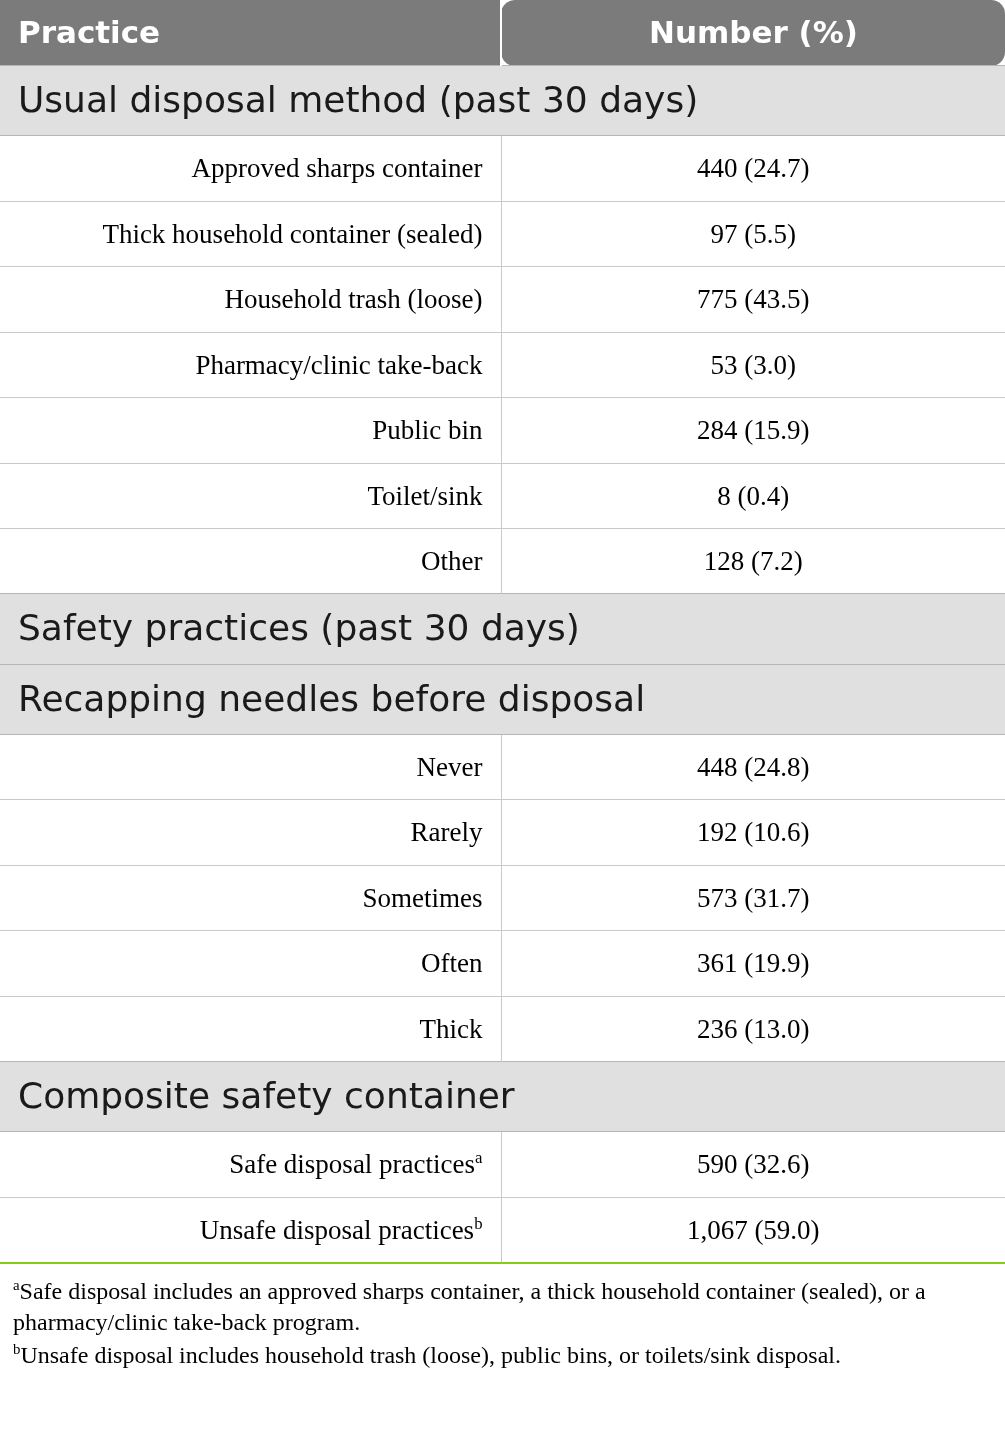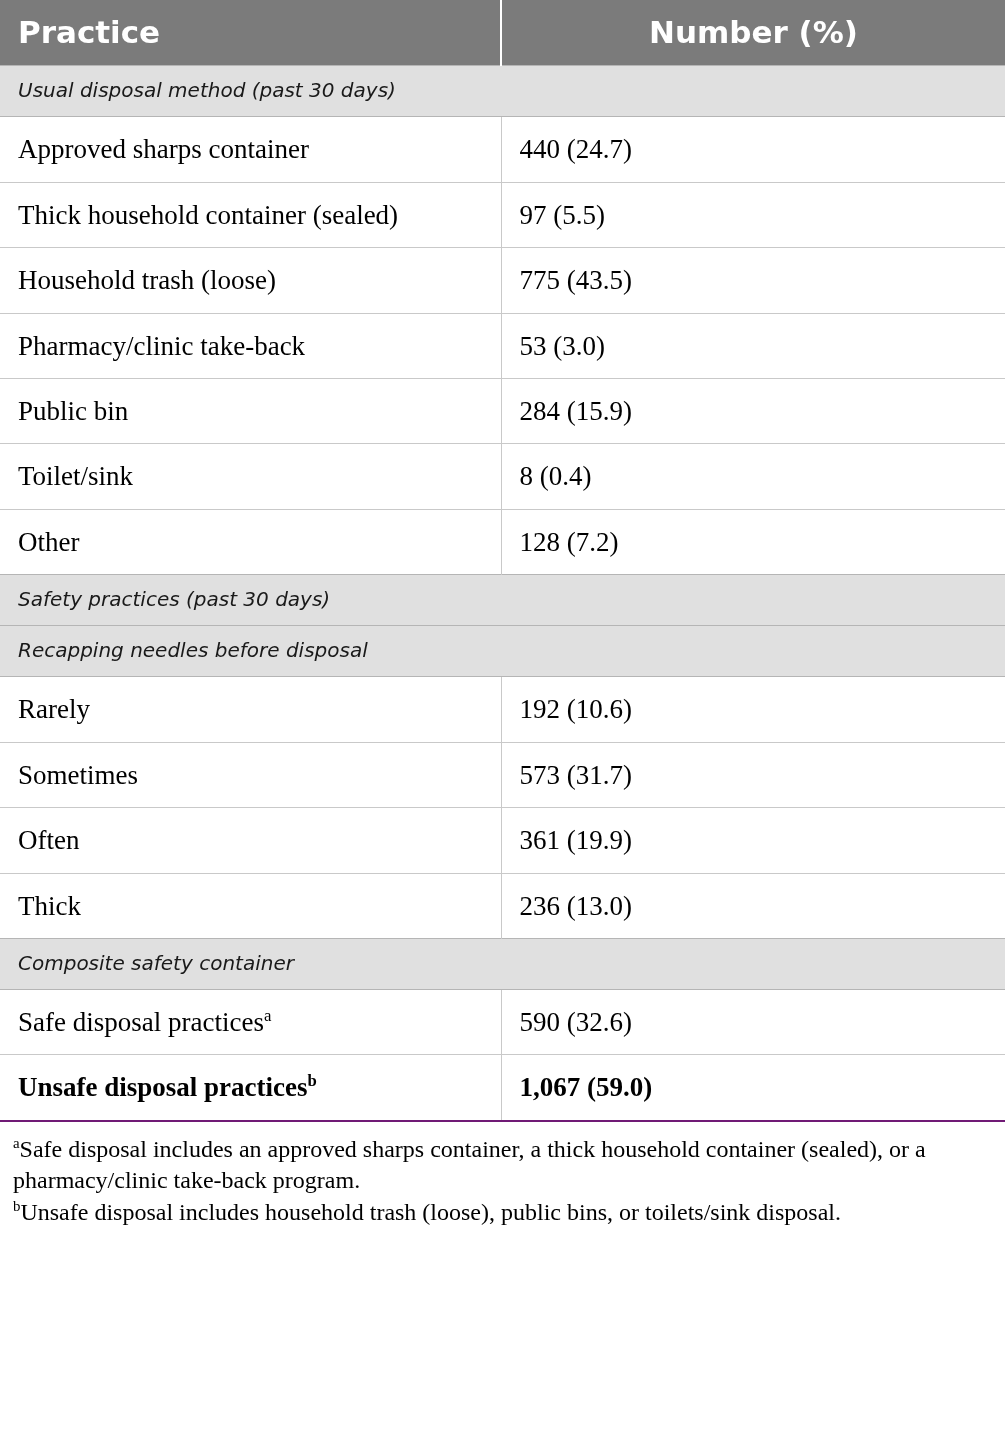--- a/index.html
+++ b/index.html
@@ -34,63 +34,62 @@
     padding: 14px 18px;
     border: none;
     line-height: 1.2;
   }
   tr.header-row th.h-practice {
     text-align: left;
     border-right: 2px solid #ffffff;
   }
   tr.header-row th.h-number {
     text-align: center;
+    border-radius: 14px;
   }
 
   
   tr.section-row td {
     background: #e0e0e0;
     font-family: "DejaVu Sans", sans-serif;
-    font-size: 20px;
+    font-size: 36px;
     font-weight: 400;
     color: #1a1a1a;
     padding: 12px 18px 14px 18px;
     border-top: 1px solid #b5b5b5;
     border-bottom: 1px solid #b5b5b5;
     line-height: 1.2;
-    font-style: italic;
   }
 
   
   tr.data-row td {
     font-family: "Liberation Serif", serif;
     font-size: 27px;
     color: #000000;
     padding: 14px 18px;
     border-bottom: 1px solid #c9c9c9;
     line-height: 1.35;
     vertical-align: middle;
   }
   tr.data-row td.label-cell {
-    text-align: left;
+    text-align: right;
     border-right: 1px solid #c9c9c9;
   }
   tr.data-row td.value-cell {
-    text-align: left;
+    text-align: center;
   }
   tr.data-row.tall td.label-cell {
     padding-top: 18px;
     padding-bottom: 18px;
   }
   tr.data-row.last-in-section td {
     border-bottom: none;
   }
   tr.data-row.final td {
-    border-bottom: 2px solid #701a75;
-    font-weight: bold;
+    border-bottom: 2px solid #84cc16;
   }
   sup {
     font-size: 0.62em;
     vertical-align: super;
     line-height: 0;
   }
 
   
   .footnotes {
     padding: 12px 4px 10px 4px;
@@ -155,20 +154,24 @@
           <td class="label-cell"><span>Other</span></td>
           <td class="value-cell">128 (7.2)</td>
         </tr>
         <tr class="section-row">
           <td colspan="2">Safety practices (past 30 days)</td>
         </tr>
         <tr class="section-row">
           <td colspan="2">Recapping needles before disposal</td>
         </tr>
         <tr class="data-row">
+          <td class="label-cell"><span>Never</span></td>
+          <td class="value-cell">448 (24.8)</td>
+        </tr>
+        <tr class="data-row">
           <td class="label-cell"><span>Rarely</span></td>
           <td class="value-cell">192 (10.6)</td>
         </tr>
         <tr class="data-row">
           <td class="label-cell"><span>Sometimes</span></td>
           <td class="value-cell">573 (31.7)</td>
         </tr>
         <tr class="data-row">
           <td class="label-cell"><span>Often</span></td>
           <td class="value-cell">361 (19.9)</td>

